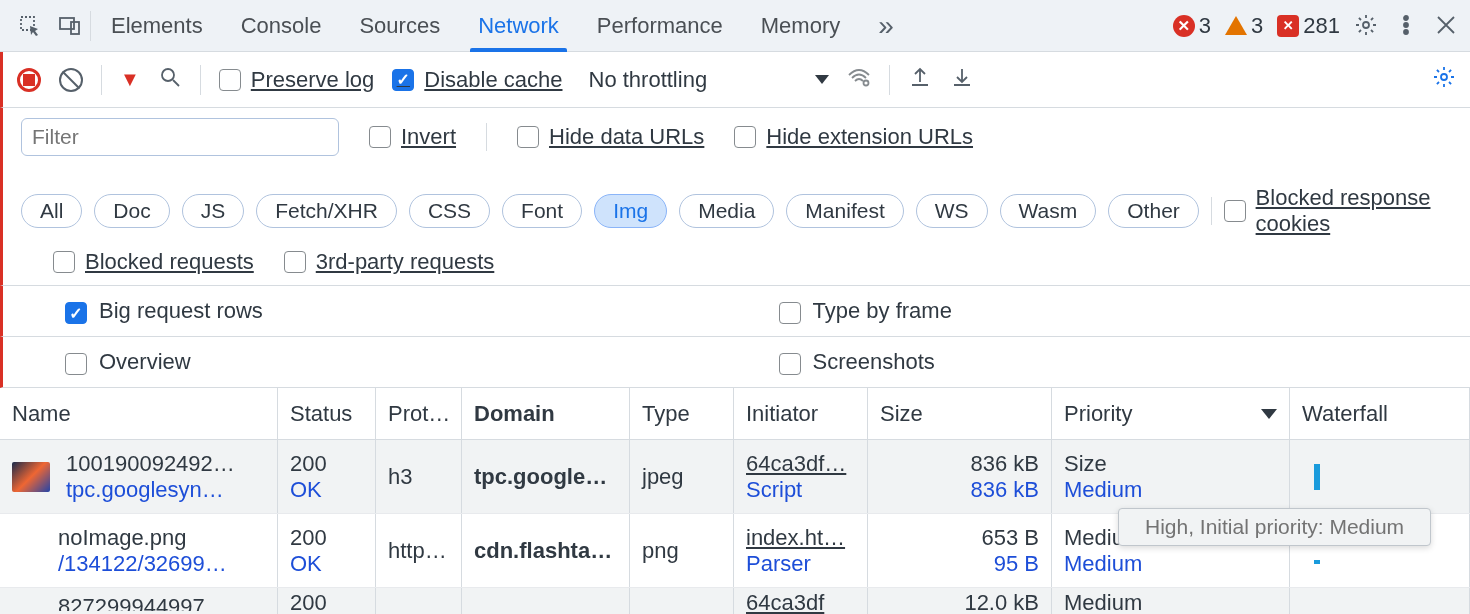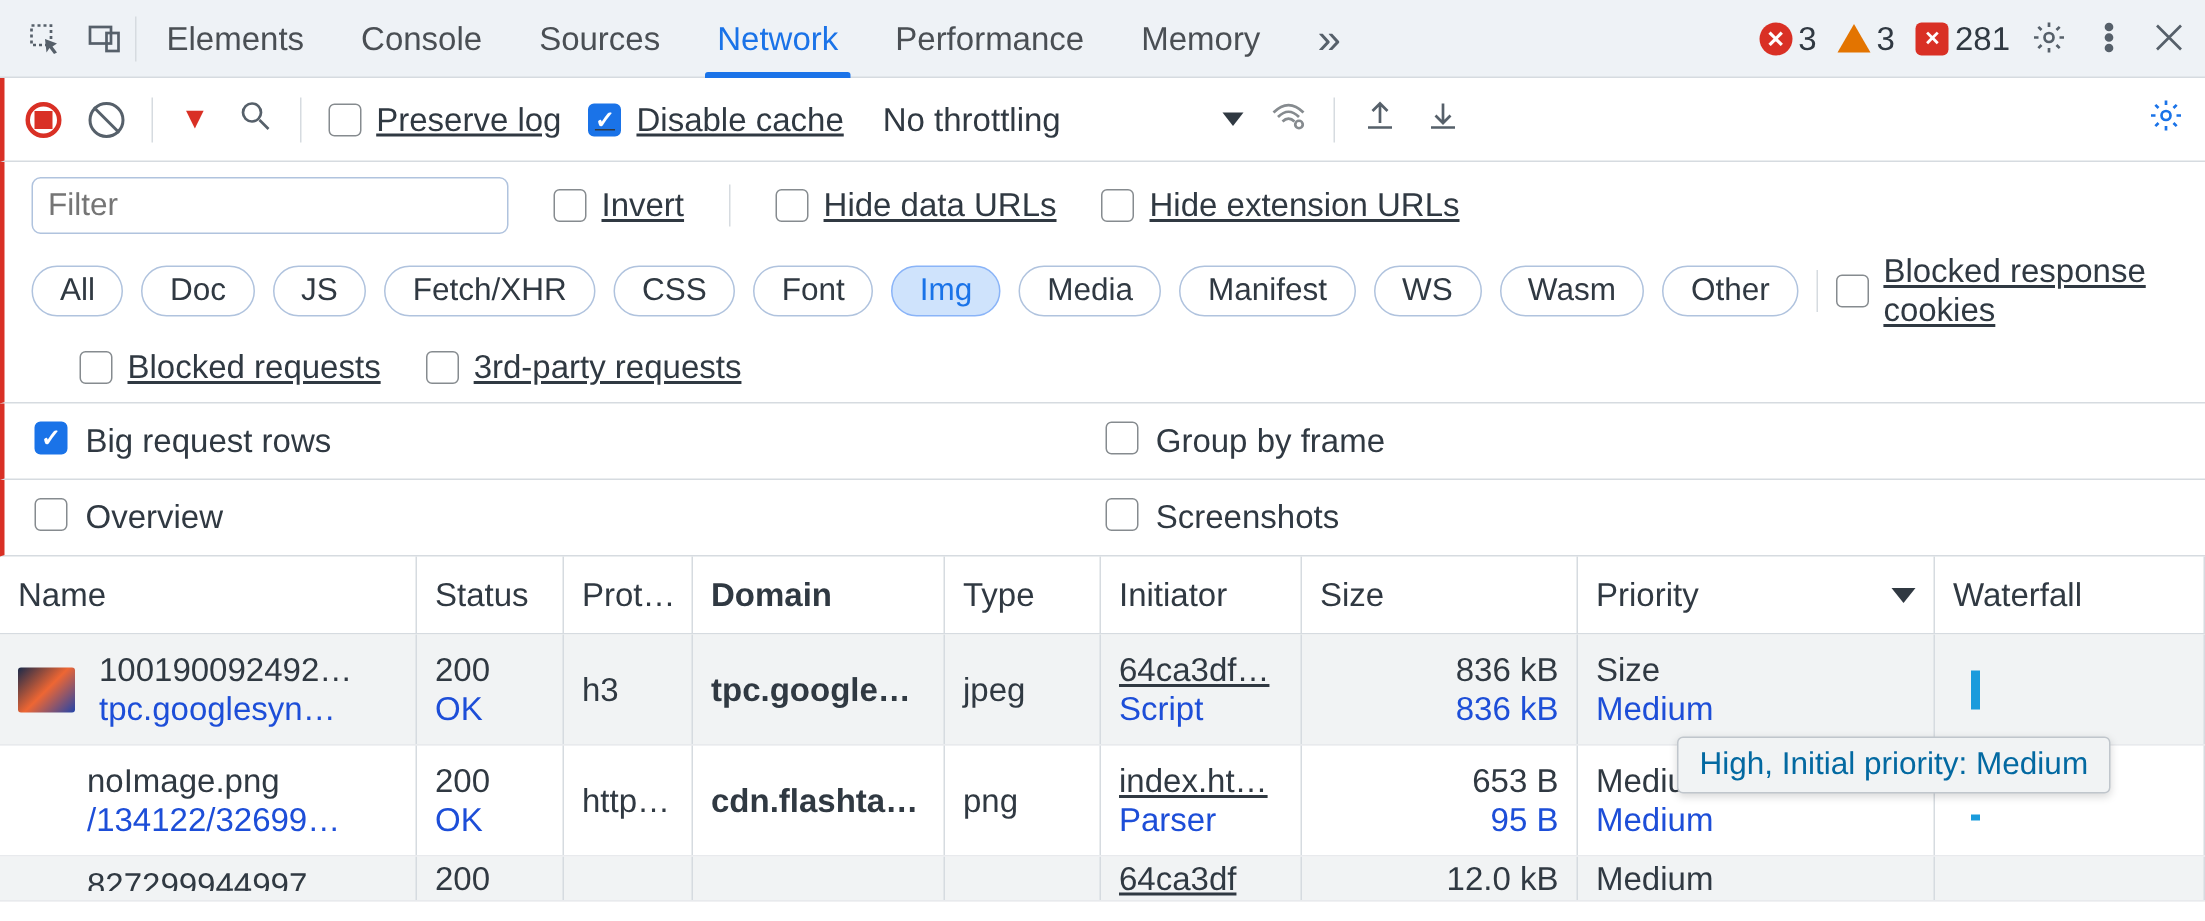--- a/index.html
+++ b/index.html
@@ -26,49 +26,49 @@
 .search-ico { color: #56606a; font-size: 20px; }
 .cb { width: 22px; height: 22px; border: 1.5px solid #868b8f; border-radius: 4px; display: inline-flex; align-items: center; justify-content: center; flex-shrink: 0; }
 .cb.checked { background: #1a73e8; border-color: #1a73e8; color: #fff; }
 .cb.checked::after { content: "✓"; font-size: 16px; font-weight: bold; }
 .cbrow { display: flex; align-items: center; gap: 10px; text-decoration: underline; }
 .throttle { display: flex; align-items: center; gap: 4px; margin-left: 8px; }
 .down-tri { width: 0; height: 0; border-left: 7px solid transparent; border-right: 7px solid transparent; border-top: 9px solid #303942; }
 .toolbar .right { margin-left: auto; display: flex; align-items: center; gap: 20px; }
 .filterbar { padding: 10px 18px; border-bottom: 1px solid #d6dbe0; border-left: 3px solid #d93025; }
 .filter-input { border: 1.5px solid #b0c3de; border-radius: 6px; padding: 6px 10px; width: 318px; font-size: 21px; color: #868b8f; background: #fff; }
-.fr1 { display: flex; align-items: center; gap: 30px; margin-bottom: 12px; }
+.fr1 { display: flex; align-items: center; gap: 30px; margin-bottom: 29px; }
 .sep2 { width: 1px; height: 28px; background: #d6dbe0; }
 .pills { display: flex; align-items: center; gap: 12px; margin-bottom: 12px; flex-wrap: nowrap; }
 .pill { border: 1.5px solid #b0c3de; border-radius: 20px; padding: 4px 18px; font-size: 21px; color: #303942; cursor: pointer; }
 .pill.active { background: #cfe3fc; color: #1a73e8; border-color: #8ab4f8; }
 .fr2 { display: flex; align-items: center; gap: 30px; margin-left: 32px; }
 .optrow { display: flex; padding: 12px 20px; border-bottom: 1px solid #d6dbe0; border-left: 3px solid #d93025; }
-.opt-cell { flex: 1; display: flex; align-items: flex-start; gap: 12px; }
+.opt-cell { flex: 1; display: flex; align-items: flex-end; gap: 12px; margin-left: 42px; }
 .table-head { display: flex; height: 52px; border-bottom: 1px solid #d6dbe0; border-top: 0; }
 .th { border-right: 1px solid #d6dbe0; padding: 0 12px; display: flex; align-items: center; color: #303942; font-weight: 400; position: relative; }
 .col-name { width: 278px; }
 .col-status { width: 98px; }
 .col-prot { width: 86px; }
 .col-domain { width: 168px; font-weight: bold; }
 .col-type { width: 104px; }
 .col-init { width: 134px; }
 .col-size { width: 184px; }
 .col-pri { width: 238px; }
 .col-wf { flex: 1; }
 .tr { display: flex; height: 74px; border-bottom: 1px solid #e8eaed; }
 .tr.alt { background: #f1f3f4; }
 .td { border-right: 1px solid #d6dbe0; padding: 6px 12px; display: flex; flex-direction: column; justify-content: center; overflow: hidden; }
 .td .sub { color: #1d4ed8; }
 .td.right { text-align: center; align-items: flex-end; }
 .link { text-decoration: underline; color: #303942; }
 .thumb { width: 38px; height: 30px; background: linear-gradient(135deg,#1a2a4a,#e63,#24a); border-radius: 2px; display: inline-block; vertical-align: middle; margin-right: 8px; }
 .row-name { display: flex; align-items: center; gap: 8px; }
 .wfbar { width: 6px; height: 30px; background: #1a9bdc; margin-left: 12px; }
-.tooltip { position: absolute; background: #f1f3f4; border: 1px solid #c0c6cc; border-radius: 4px; padding: 6px 14px; font-size: 21px; color: #0369a1; box-shadow: 0 2px 6px rgba(0,0,0,0.15); white-space: nowrap; z-index: 10; }
+.tooltip { position: absolute; background: #f1f3f4; border: 1px solid #c0c6cc; border-radius: 4px; padding: 6px 26px; font-size: 21px; color: #737373; box-shadow: 0 2px 6px rgba(0,0,0,0.15); white-space: nowrap; z-index: 10; }
 .ellip { overflow: hidden; text-overflow: ellipsis; white-space: nowrap; }
 .sort-tri { margin-left: auto; width: 0; height: 0; border-left: 8px solid transparent; border-right: 8px solid transparent; border-top: 10px solid #303942; }
 svg.ic { width: 24px; height: 24px; stroke: currentColor; fill: none; stroke-width: 1.8; }
 </style>
 </head>
 <body>
 
 <div class="tabbar">
   <span class="icon">
       <svg class="ic" viewBox="0 0 24 24">
@@ -215,21 +215,21 @@
   </div>
 </div>
 
 <div class="optrow">
   <label class="opt-cell">
       <span class="cb checked"></span>
       <span>Big request rows</span>
     </label>
   <label class="opt-cell">
       <span class="cb"></span>
-      <span>Group by frame</span>
+      <span>Type by frame</span>
     </label>
 </div>
 <div class="optrow">
   <label class="opt-cell">
       <span class="cb"></span>
       <span>Overview</span>
     </label>
   <label class="opt-cell">
       <span class="cb"></span>
       <span>Screenshots</span>

